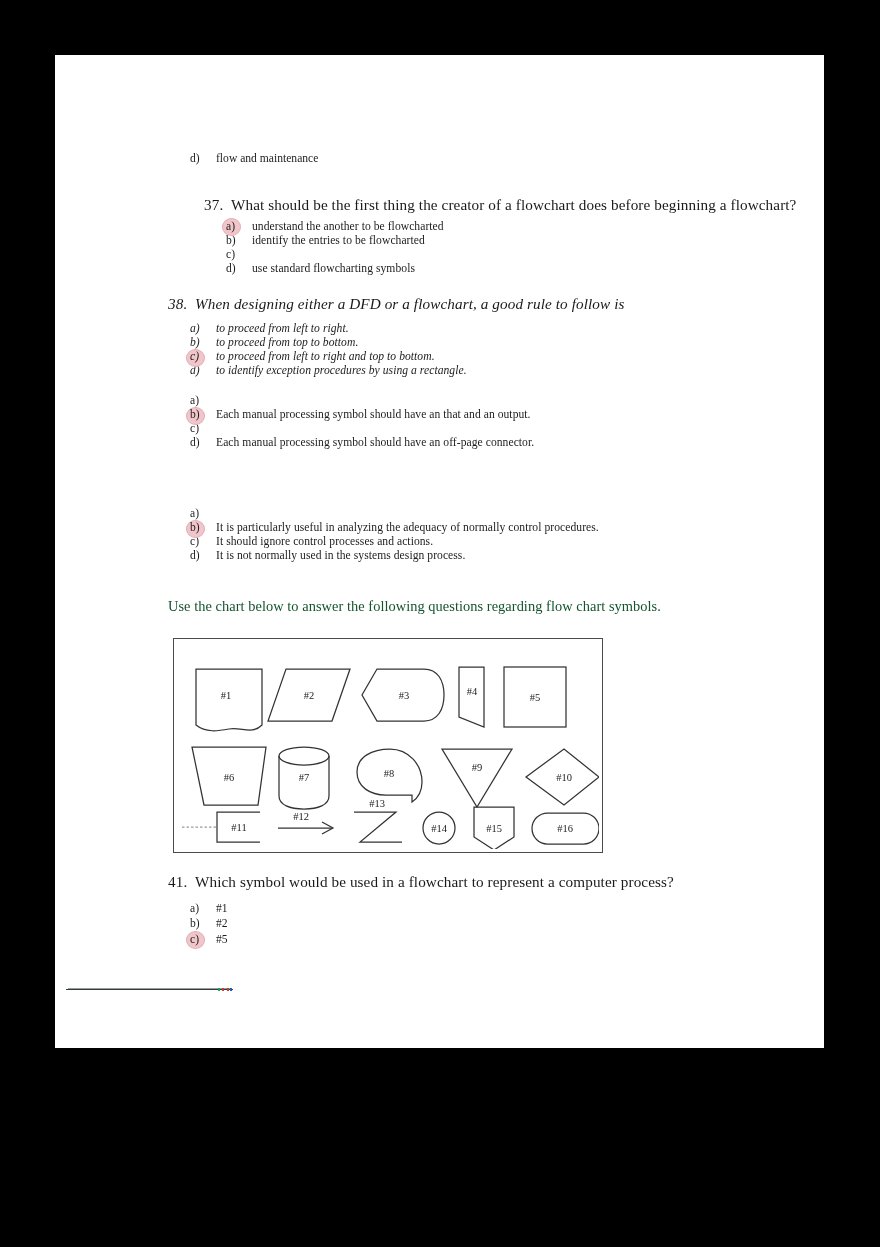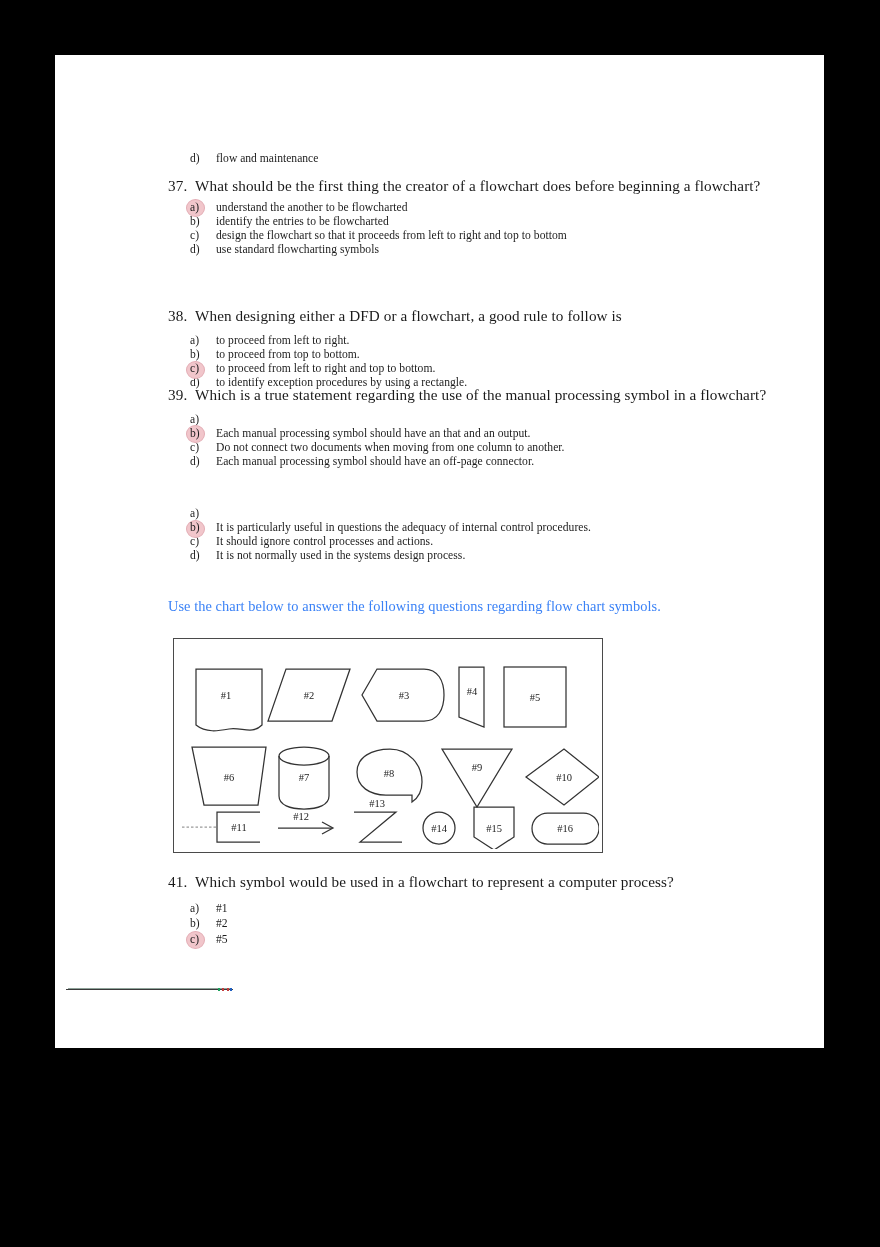--- a/index.html
+++ b/index.html
@@ -71,21 +71,21 @@
     border: 1.1px solid #e3adb5;
     z-index: -1;
   }
   .opt.hl .ltr { z-index: 1; }
   .opt .txt { display: inline; }
 
   .leadin {
     position: absolute;
     left: 113px;
     font-size: 14.4px;
-    color: #3b82f6;
+    color: #14532d;
     letter-spacing: 0.05px;
   }
   .orphan {
     position: absolute;
     left: 113px;
     font-size: 11.6px;
     color: #1c1c1c;
     padding-left: 48px;
     width: 620px;
   }
@@ -129,45 +129,44 @@
 <body>
 
 <div id="page">
   <div class="content">
 
     <div class="orphan" style="top: 97px;">
       <span class="ltr">d)</span>
       <span class="txt">flow and maintenance</span>
     </div>
 
-    <div class="qblock" style="top: 122px;">
+    <div class="qblock" style="top: 141px; margin-left: 36px;">
       <div class="qstem">
         <span class="qnum">37.</span><span>What should be the first thing the creator of a flowchart does before beginning a flowchart?</span>
       </div>
       <div class="opts">
         <div class="opt hl">
           <span class="ltr">a)</span>
           <span class="txt">understand the another to be flowcharted</span>
         </div>
         <div class="opt">
           <span class="ltr">b)</span>
           <span class="txt">identify the entries to be flowcharted</span>
         </div>
         <div class="opt">
           <span class="ltr">c)</span>
-          <span class="txt">design the flowchart so that it proceeds from left to right and top to bottom</span>
         </div>
         <div class="opt">
           <span class="ltr">d)</span>
           <span class="txt">use standard flowcharting symbols</span>
         </div>
       </div>
     </div>
 
-    <div class="qblock" style="top: 252px;">
+    <div class="qblock" style="top: 240px; font-style: italic;">
       <div class="qstem">
         <span class="qnum">38.</span><span>When designing either a DFD or a flowchart, a good rule to follow is</span>
       </div>
       <div class="opts" style="margin-top: 8px;">
         <div class="opt">
           <span class="ltr">a)</span>
           <span class="txt">to proceed from left to right.</span>
         </div>
         <div class="opt">
           <span class="ltr">b)</span>
@@ -178,50 +177,46 @@
           <span class="txt">to proceed from left to right and top to bottom.</span>
         </div>
         <div class="opt">
           <span class="ltr">d)</span>
           <span class="txt">to identify exception procedures by using a rectangle.</span>
         </div>
       </div>
     </div>
 
     <div class="qblock" style="top: 331px;">
-      <div class="qstem">
-        <span class="qnum">39.</span><span>Which is a true statement regarding the use of the manual processing symbol in a flowchart?</span>
-      </div>
       <div class="opts" style="margin-top: 8px;">
         <div class="opt">
           <span class="ltr">a)</span>
         </div>
         <div class="opt hl">
           <span class="ltr">b)</span>
           <span class="txt">Each manual processing symbol should have an that and an output.</span>
         </div>
         <div class="opt">
           <span class="ltr">c)</span>
-          <span class="txt">Do not connect two documents when moving from one column to another.</span>
         </div>
         <div class="opt">
           <span class="ltr">d)</span>
           <span class="txt">Each manual processing symbol should have an off-page connector.</span>
         </div>
       </div>
     </div>
 
     <div class="qblock" style="top: 444px;">
       <div class="opts" style="margin-top: 8px;">
         <div class="opt">
           <span class="ltr">a)</span>
         </div>
         <div class="opt hl">
           <span class="ltr">b)</span>
-          <span class="txt">It is particularly useful in questions the adequacy of internal control procedures.</span>
+          <span class="txt">It is particularly useful in analyzing the adequacy of normally control procedures.</span>
         </div>
         <div class="opt">
           <span class="ltr">c)</span>
           <span class="txt">It should ignore control processes and actions.</span>
         </div>
         <div class="opt">
           <span class="ltr">d)</span>
           <span class="txt">It is not normally used in the systems design process.</span>
         </div>
       </div>

